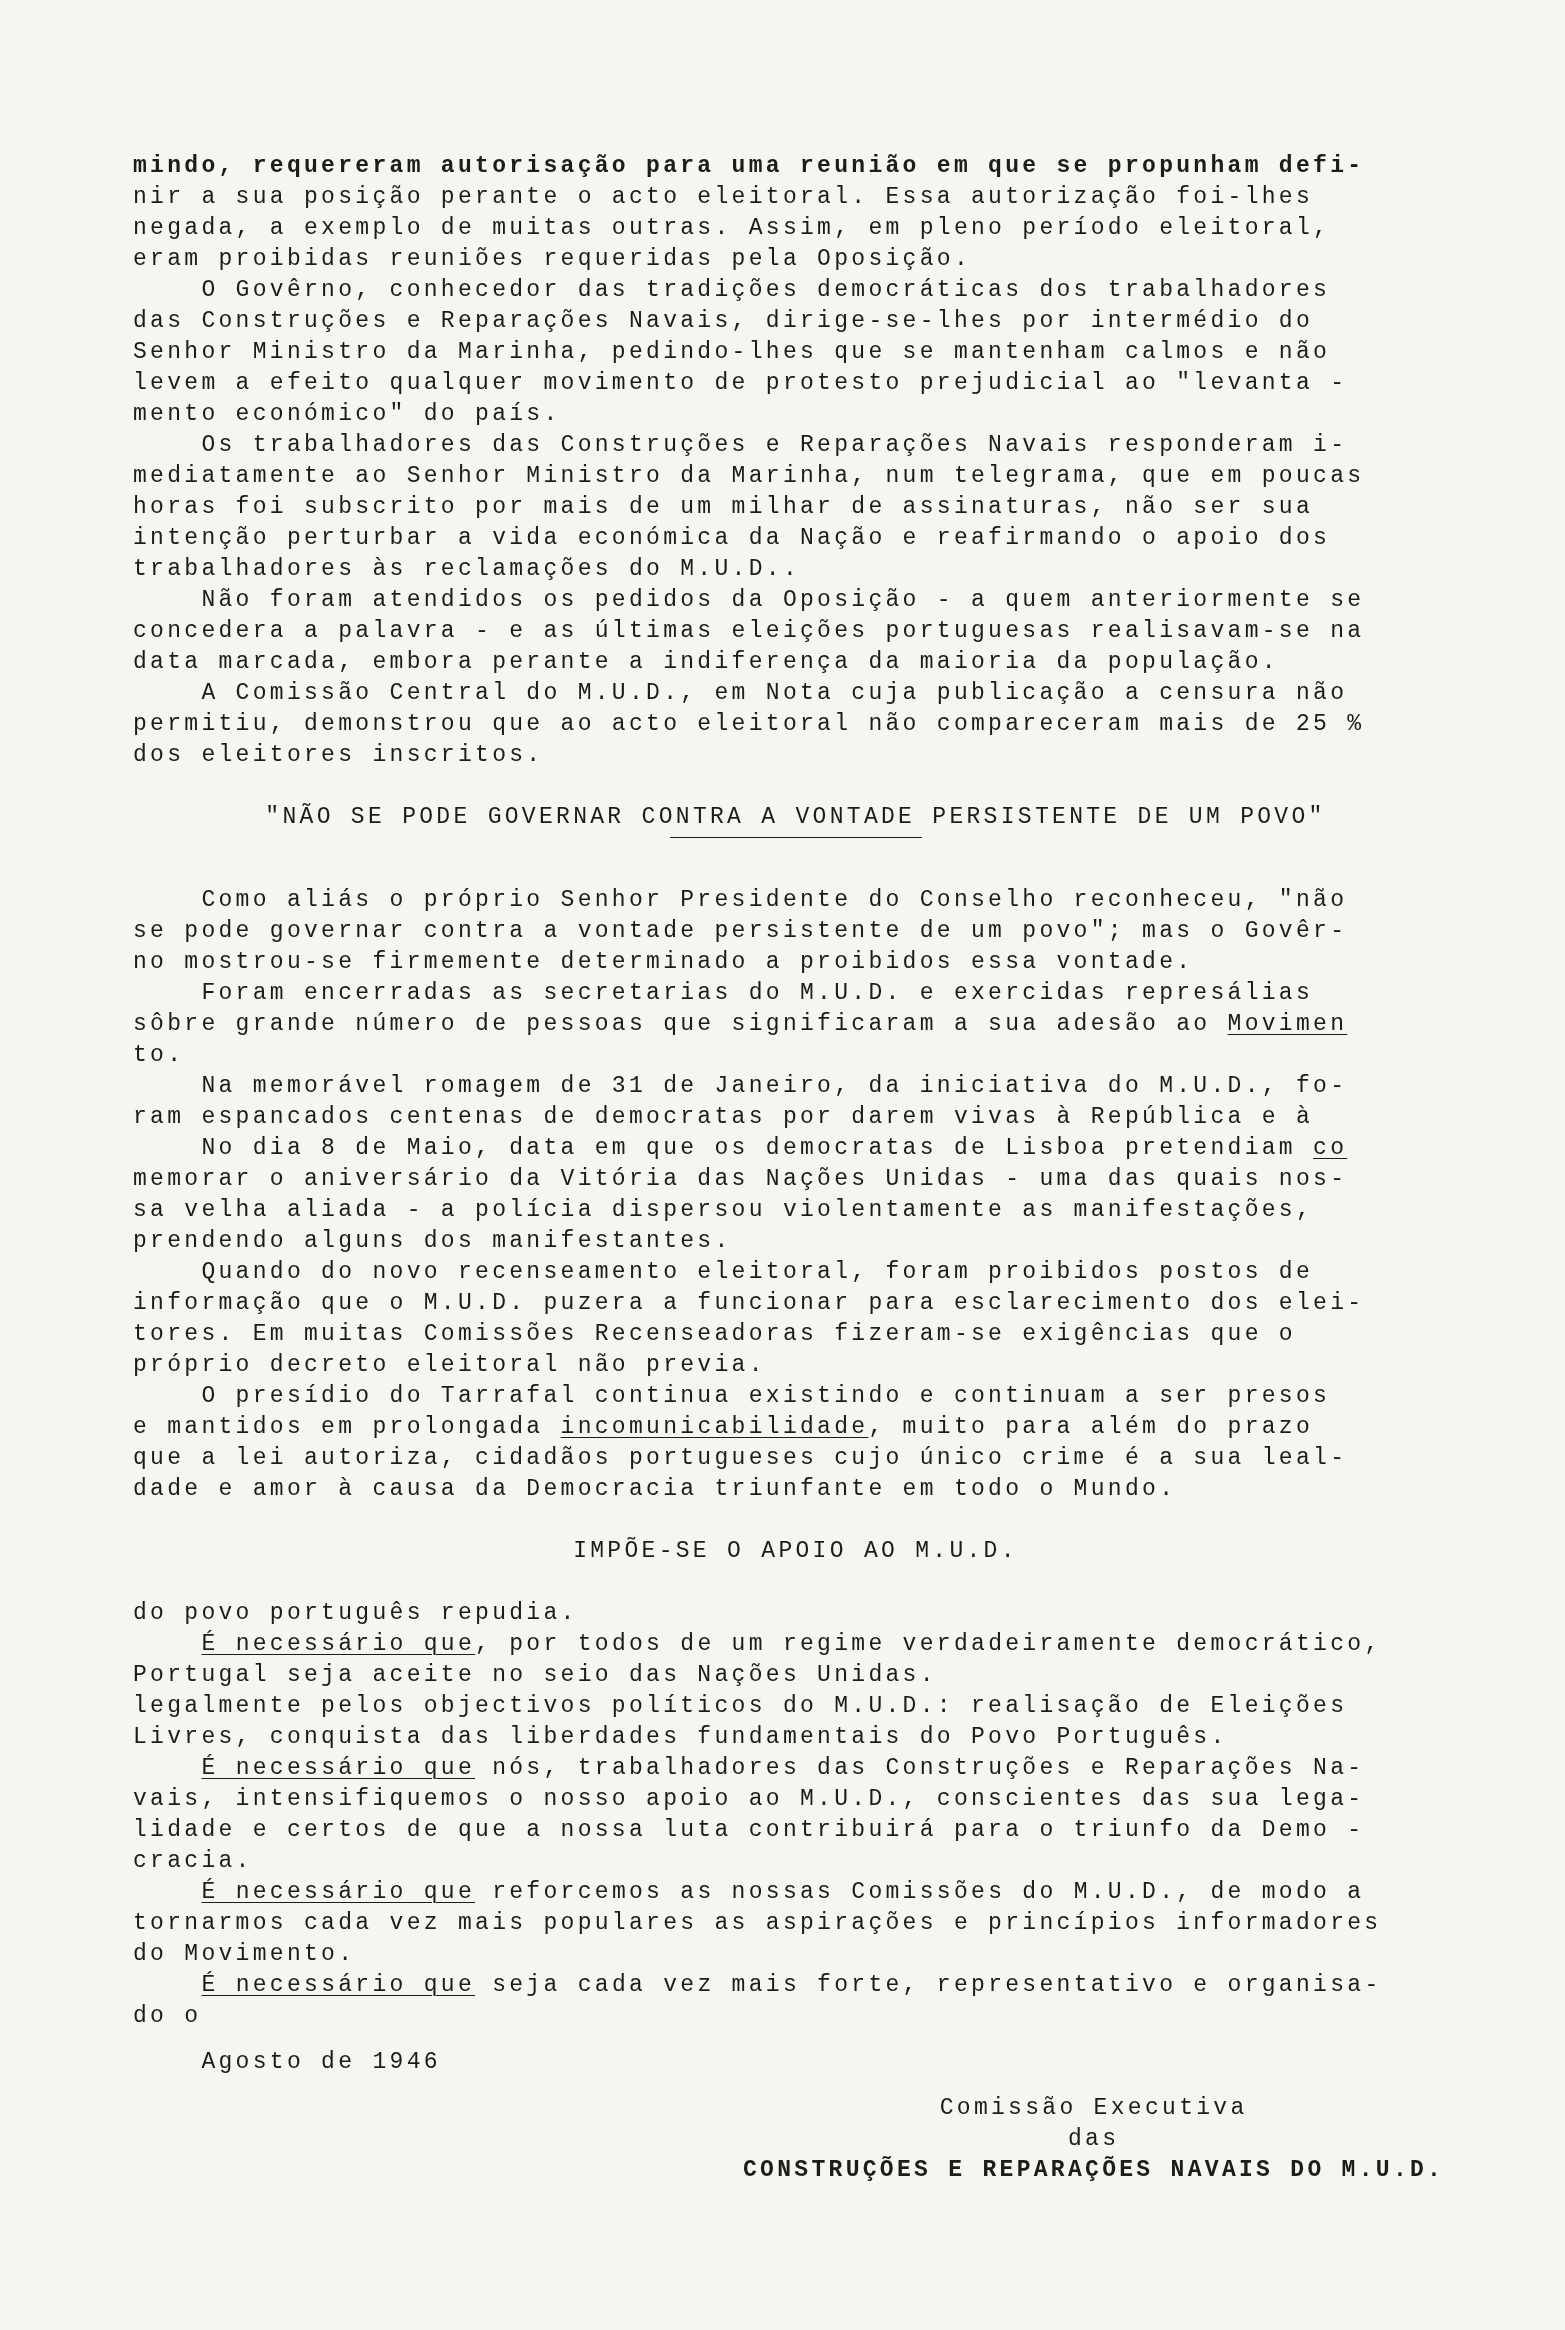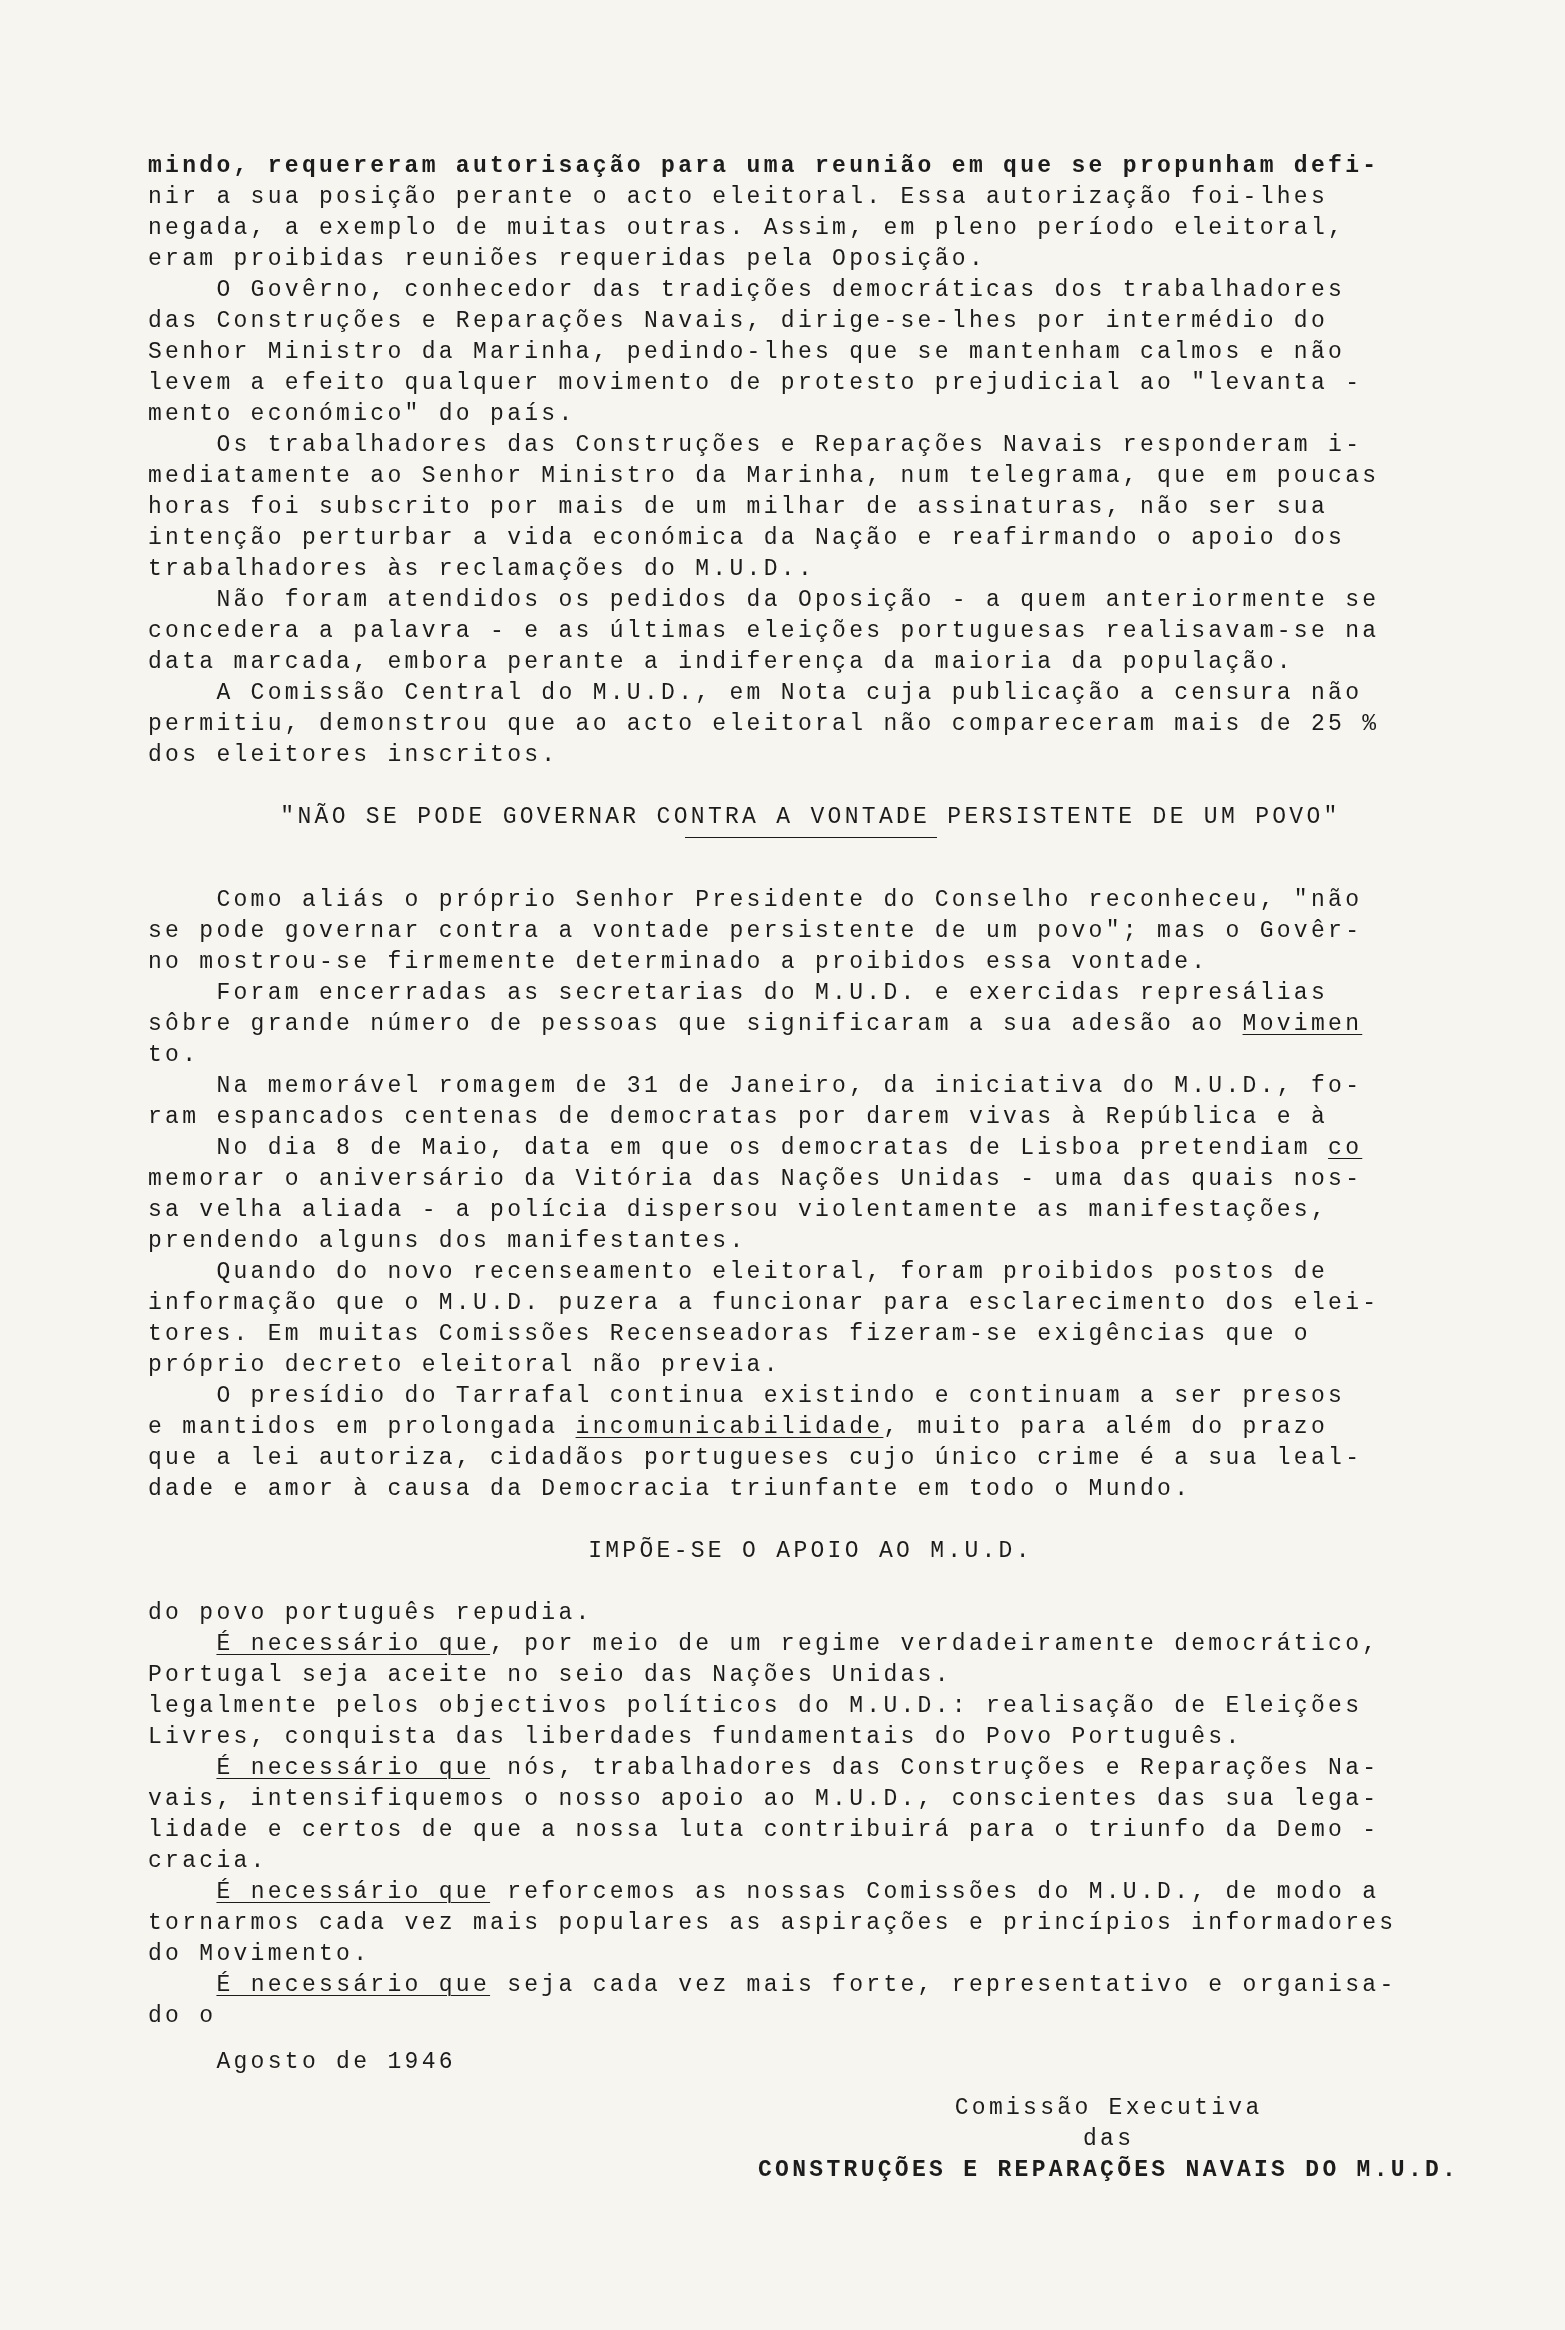--- a/index.html
+++ b/index.html
@@ -12,21 +12,21 @@
     position: relative;
     width: 1566px;
     height: 2480px;
     margin: 0 auto;
     background: #f7f5f0;
     color: #1c1c1c;
     overflow: hidden;
   }
   .text-body {
     position: absolute;
-    left: 148px;
+    left: 133px;
     top: 151px;
     width: 1325px;
     font-size: 23px;
     line-height: 31px;
     letter-spacing: 3.3px;
   }
   .line   { white-space: pre; min-height: 31px; }
   .heading{ white-space: pre; text-align: center; min-height: 31px; }
   .center { white-space: pre; text-align: center; min-height: 31px; transform: translateX(79px); }
   .sign   { white-space: pre; text-align: center; margin-left: 45%; width: 55%; min-height: 31px; }
@@ -91,21 +91,21 @@
       <div class="line"><span>tores. Em muitas Comissões Recenseadoras fizeram-se exigências que o</span></div>
       <div class="line"><span>próprio decreto eleitoral não previa.</span></div>
       <div class="line"><span>    O presídio do Tarrafal continua existindo e continuam a ser presos</span></div>
       <div class="line"><span>e mantidos em prolongada </span><span class="u">incomunicabilidade</span><span>, muito para além do prazo</span></div>
       <div class="line"><span>que a lei autoriza, cidadãos portugueses cujo único crime é a sua leal-</span></div>
       <div class="line"><span>dade e amor à causa da Democracia triunfante em todo o Mundo.</span></div>
       <div class="gap"></div>
       <div class="heading"><span>IMPÕE-SE O APOIO AO M.U.D.</span></div>
       <div class="gap"></div>
       <div class="line"><span>do povo português repudia.</span></div>
-      <div class="line"><span>    </span><span class="u">É necessário que</span><span>, por meio de um regime verdadeiramente democrático,</span></div>
+      <div class="line"><span>    </span><span class="u">É necessário que</span><span>, por todos de um regime verdadeiramente democrático,</span></div>
       <div class="line"><span>Portugal seja aceite no seio das Nações Unidas.</span></div>
       <div class="line"><span>legalmente pelos objectivos políticos do M.U.D.: realisação de Eleições</span></div>
       <div class="line"><span>Livres, conquista das liberdades fundamentais do Povo Português.</span></div>
       <div class="line"><span>    </span><span class="u">É necessário que</span><span> nós, trabalhadores das Construções e Reparações Na-</span></div>
       <div class="line"><span>vais, intensifiquemos o nosso apoio ao M.U.D., conscientes das sua lega-</span></div>
       <div class="line"><span>lidade e certos de que a nossa luta contribuirá para o triunfo da Demo -</span></div>
       <div class="line"><span>cracia.</span></div>
       <div class="line"><span>    </span><span class="u">É necessário que</span><span> reforcemos as nossas Comissões do M.U.D., de modo a</span></div>
       <div class="line"><span>tornarmos cada vez mais populares as aspirações e princípios informadores</span></div>
       <div class="line"><span>do Movimento.</span></div>

